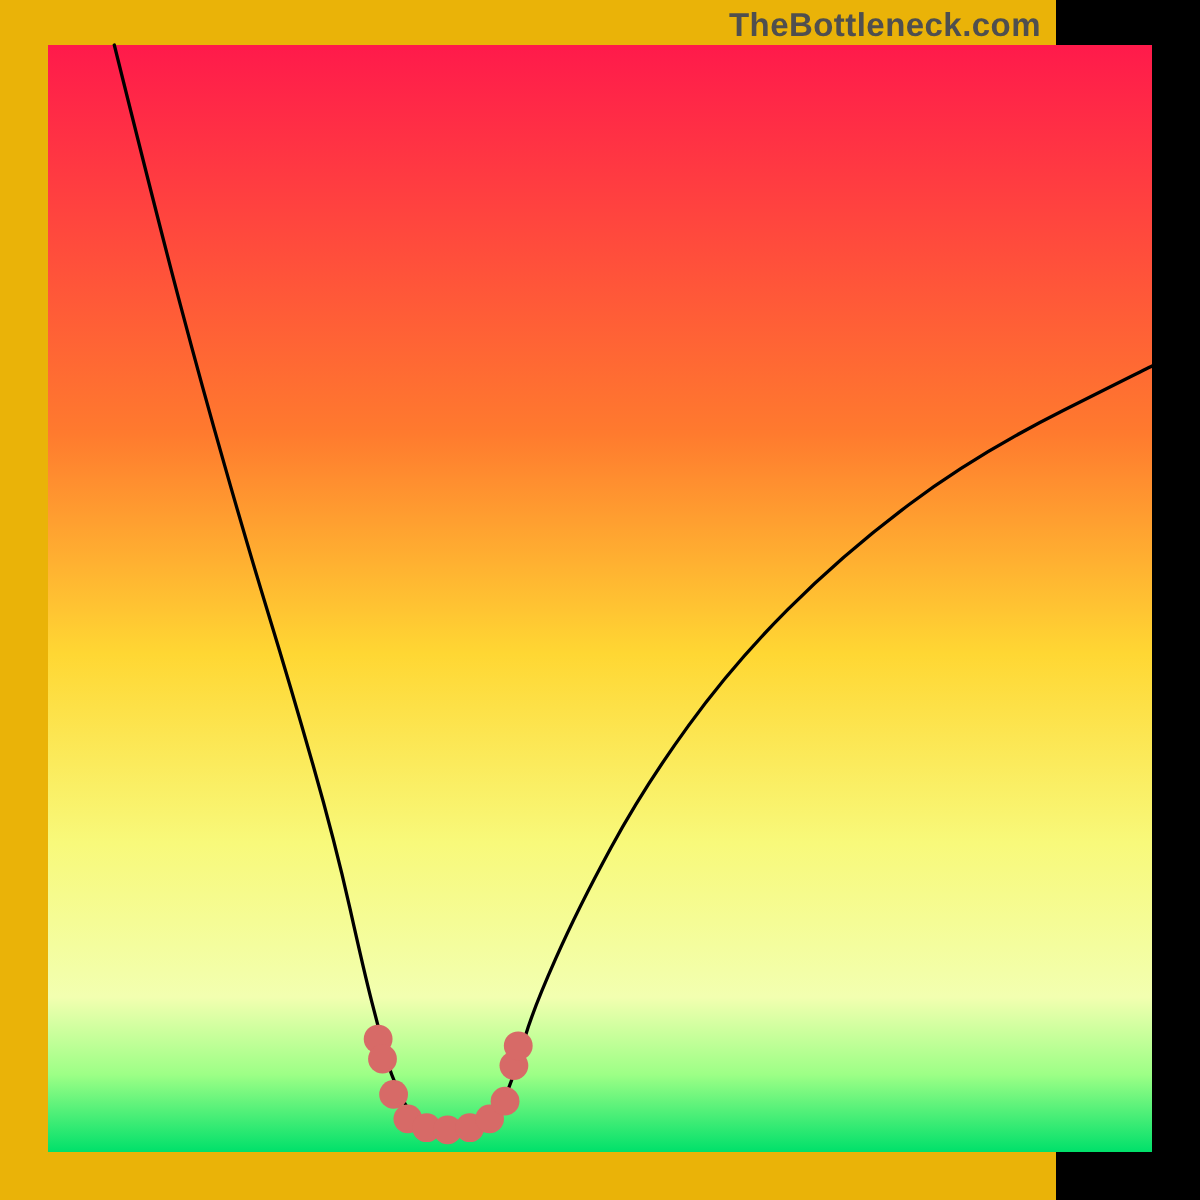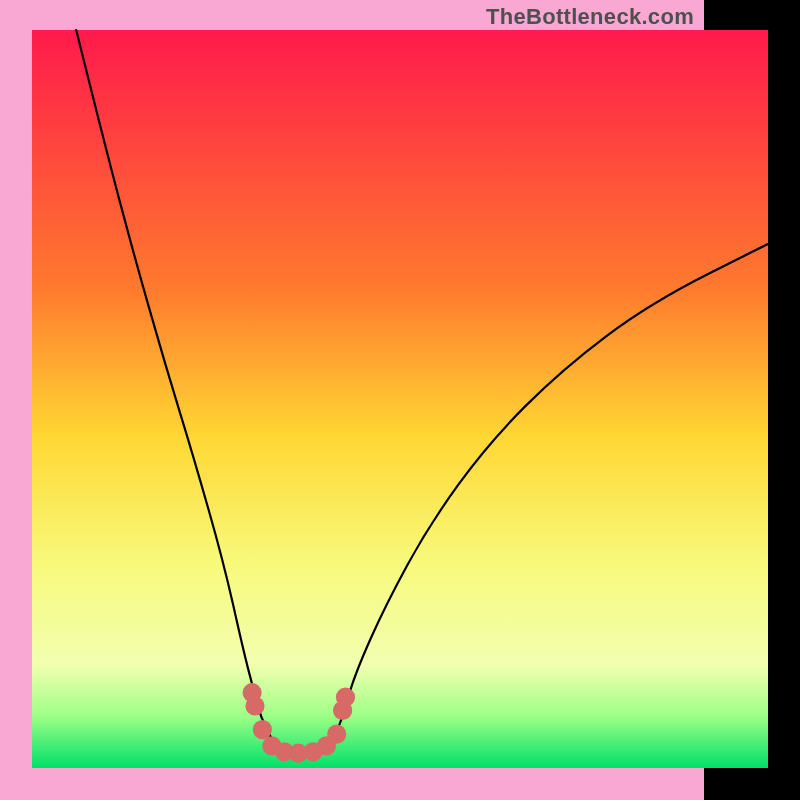--- a/index.html
+++ b/index.html
@@ -10,21 +10,21 @@
     overflow: hidden;
     background: #000;
     font-family: Arial, Helvetica, sans-serif;
   }
   .frame {
     position: absolute;
     top: 0;
     left: 0;
     width: 704px;
     height: 800px;
-    background: #f9a8d4;
+    background: #eab308;
   }
   .watermark {
     position: absolute;
     top: 4px;
     right: 10px;
     color: #4f4f4f;
     font-size: 22px;
     font-weight: 600;
     letter-spacing: 0.3px;
     user-select: none;

